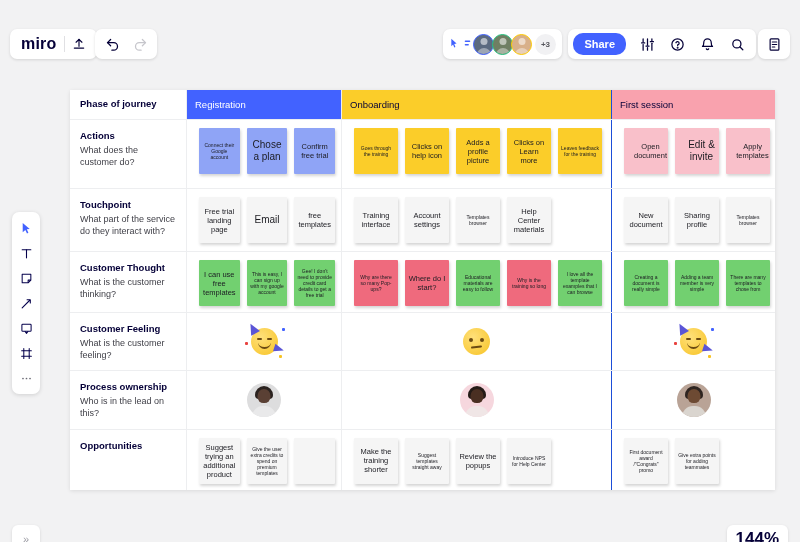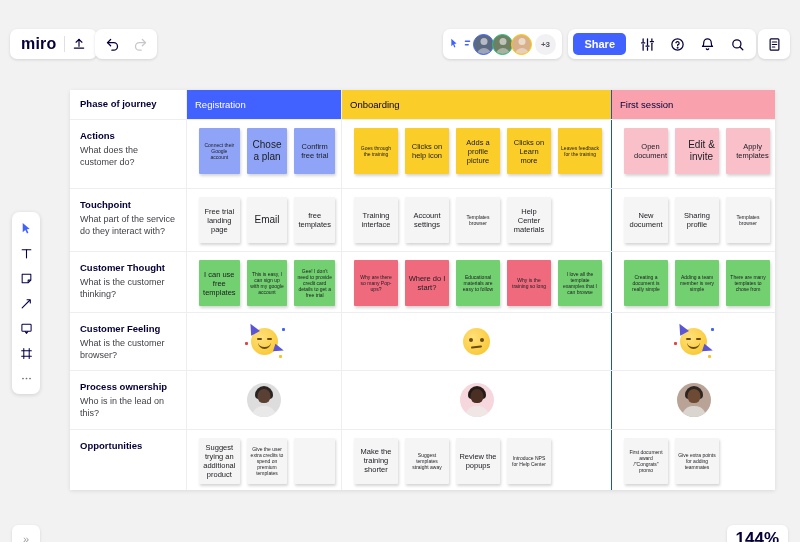--- a/index.html
+++ b/index.html
@@ -46,21 +46,21 @@
   .av-body{position:absolute;left:50%;bottom:-3px;width:14px;height:9px;border-radius:7px 7px 0 0;
     background:rgba(255,255,255,.4);transform:translateX(-50%);}
   .av-more{
     width:21px;height:21px;border-radius:50%;background:#f1f1f3;color:#57575e;
     font-size:8px;font-weight:700;display:flex;align-items:center;justify-content:center;
     margin-left:2px;
   }
   .tb-right{right:44px;top:9px;padding:0 5px;gap:2px;}
   .share-btn{
     background:#4262ff;color:#fff;font-size:11px;font-weight:700;
-    border-radius:5px;height:22px;padding:0 11px;display:flex;align-items:center;
+    border-radius:10px;height:22px;padding:0 11px;display:flex;align-items:center;
     cursor:pointer;margin-right:5px;
   }
   .tb-doc{right:10px;top:9px;padding:0 2px;}
 
   
   .lefttool{
     position:absolute;left:12px;top:192px;width:28px;
     background:#fff;border-radius:7px;box-shadow:0 1px 4px rgba(0,0,0,.14);
     padding:5px 0;display:flex;flex-direction:column;align-items:center;gap:3px;
   }
@@ -483,21 +483,21 @@
                 </div>
                 <div class="note n-sm n-green">
                   <span>There are many templates to chose from</span>
                 </div>
               </div>
             </div>
           </div>
           <div class="row" style="height: 58px;">
             <div class="c-label">
               <div class="lbl-title">Customer Feeling</div>
-              <div class="lbl-sub">What is the customer browser?</div>
+              <div class="lbl-sub">What is the customer feeling?</div>
             </div>
             <div class="c-reg cell">
               <div class="feel">
                 <span class="face party">
                   <i class="eye l"></i>
                   <i class="eye r"></i>
                   <i class="mouth-smile"></i>
                   <i class="hat"></i>
                   <i class="horn"></i>
                   <i class="conf" style="background:#e8423f;left:-6px;top:14px"></i>

